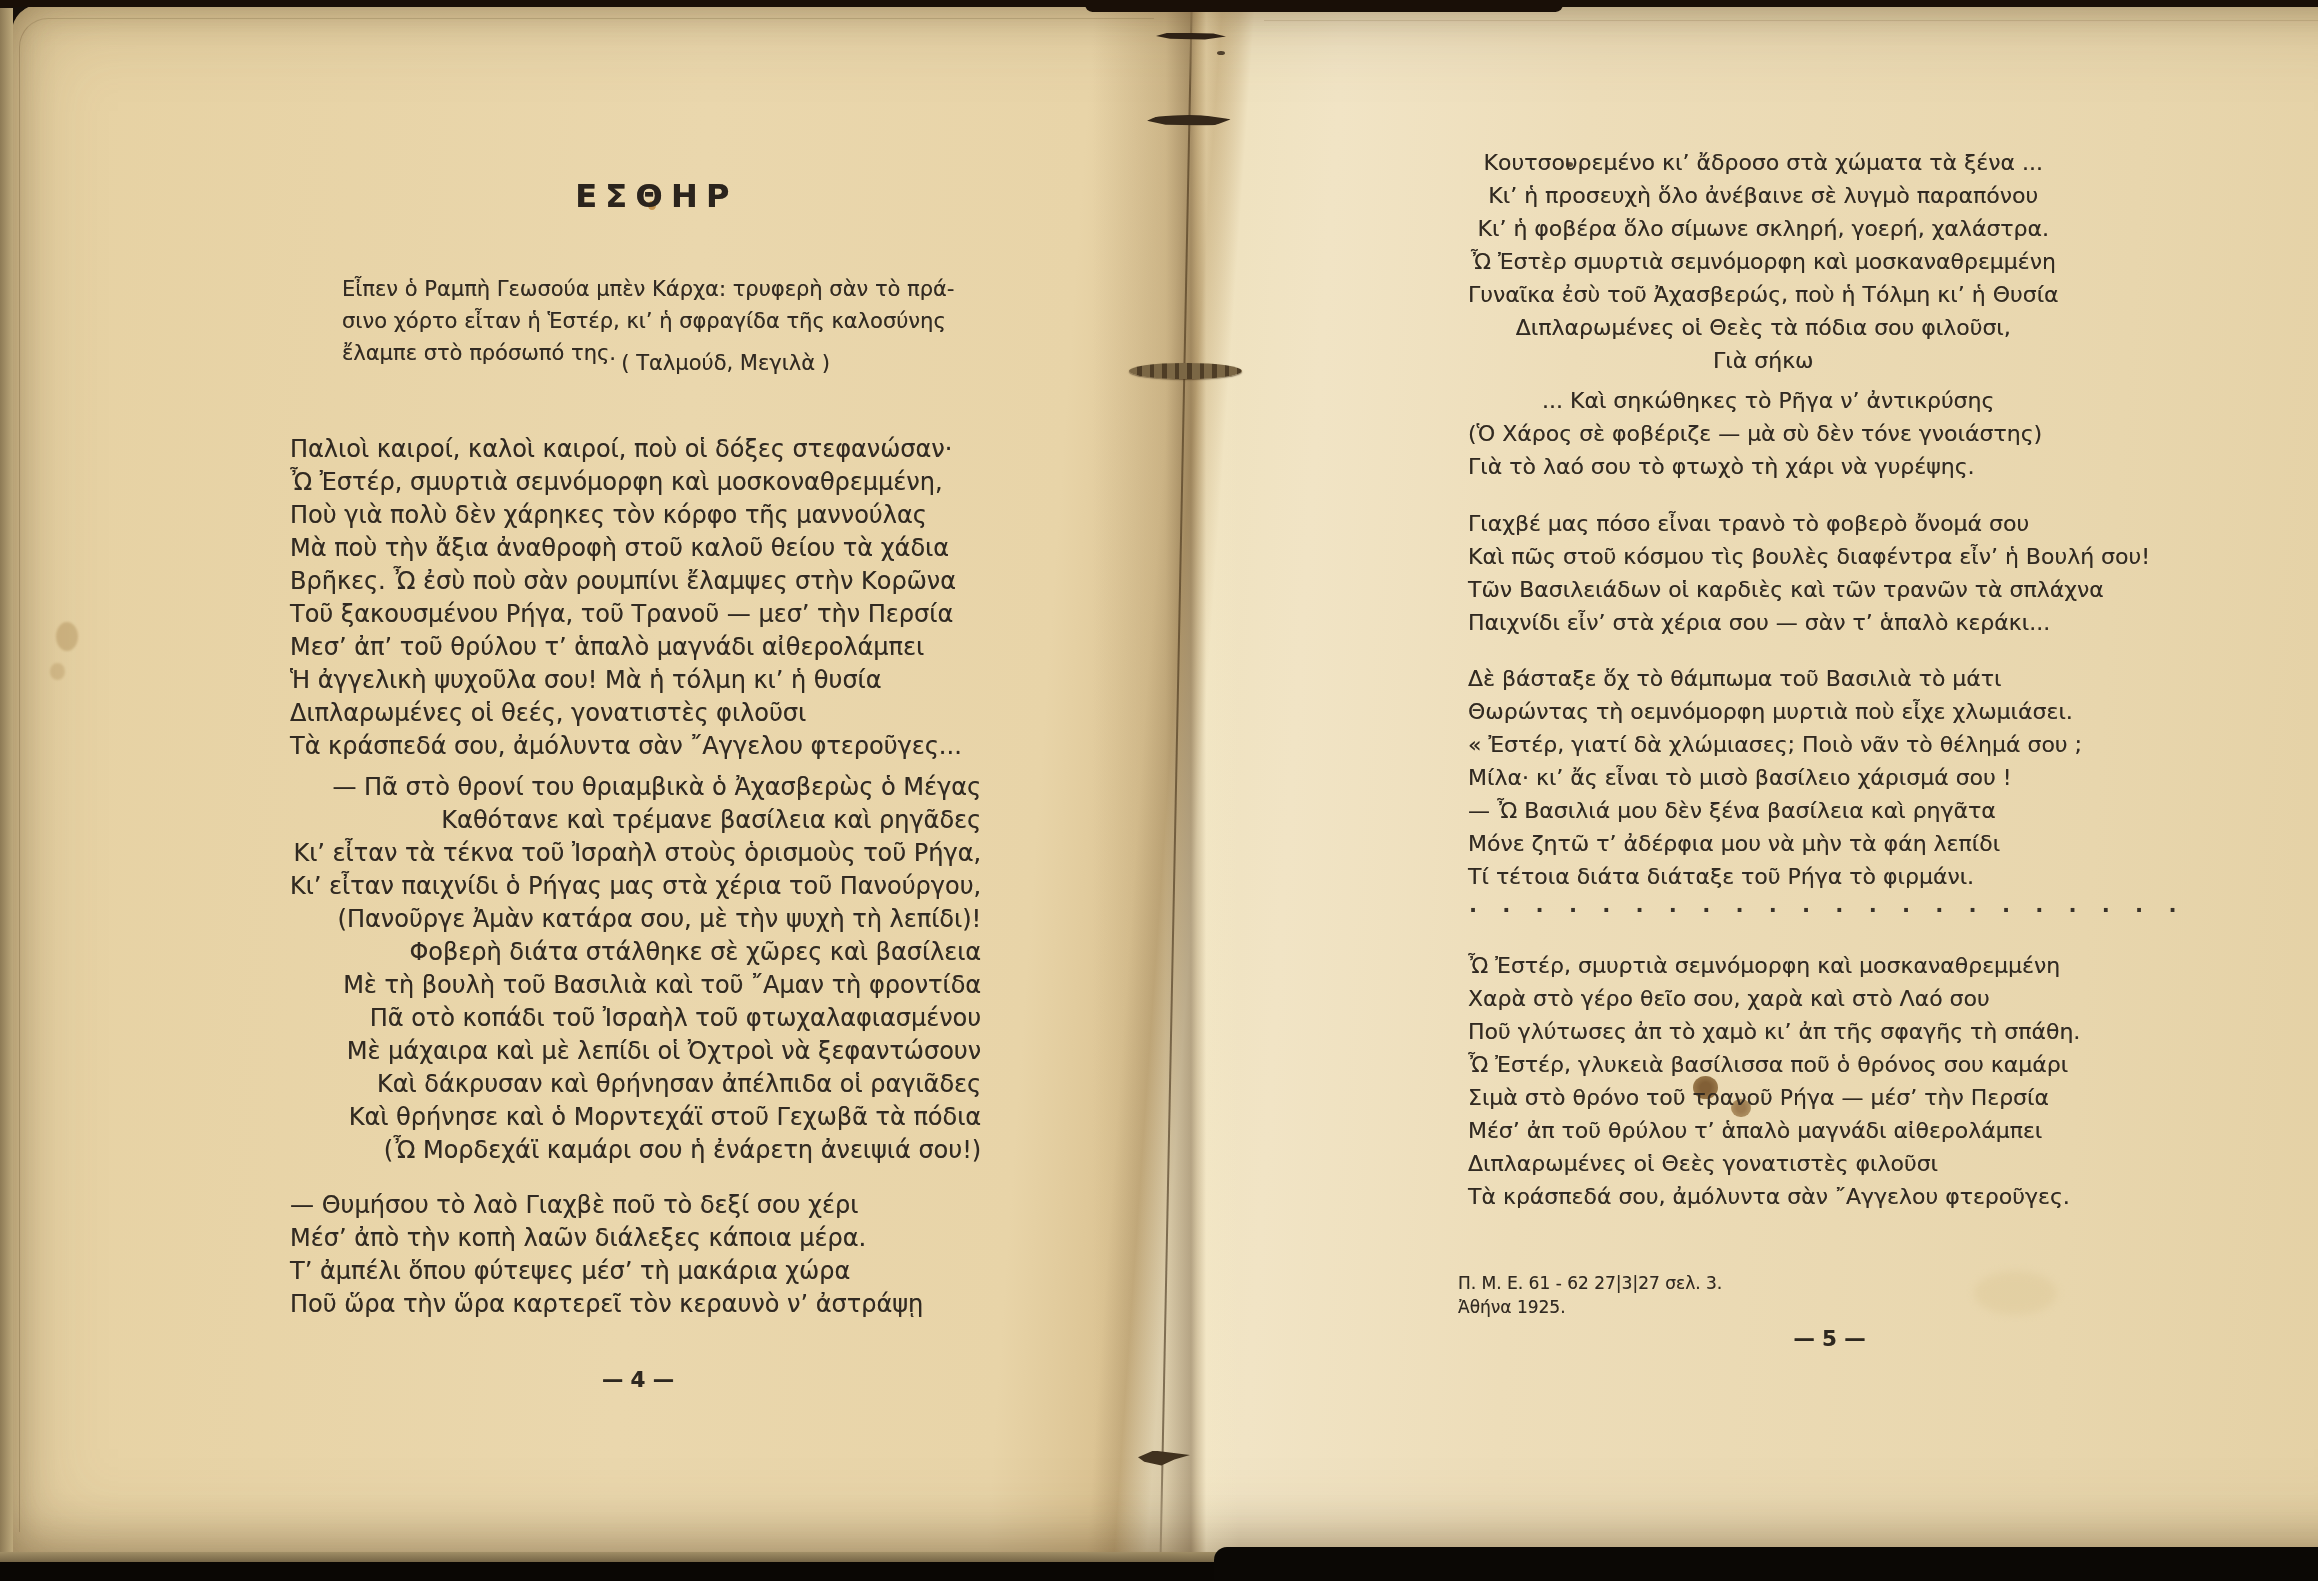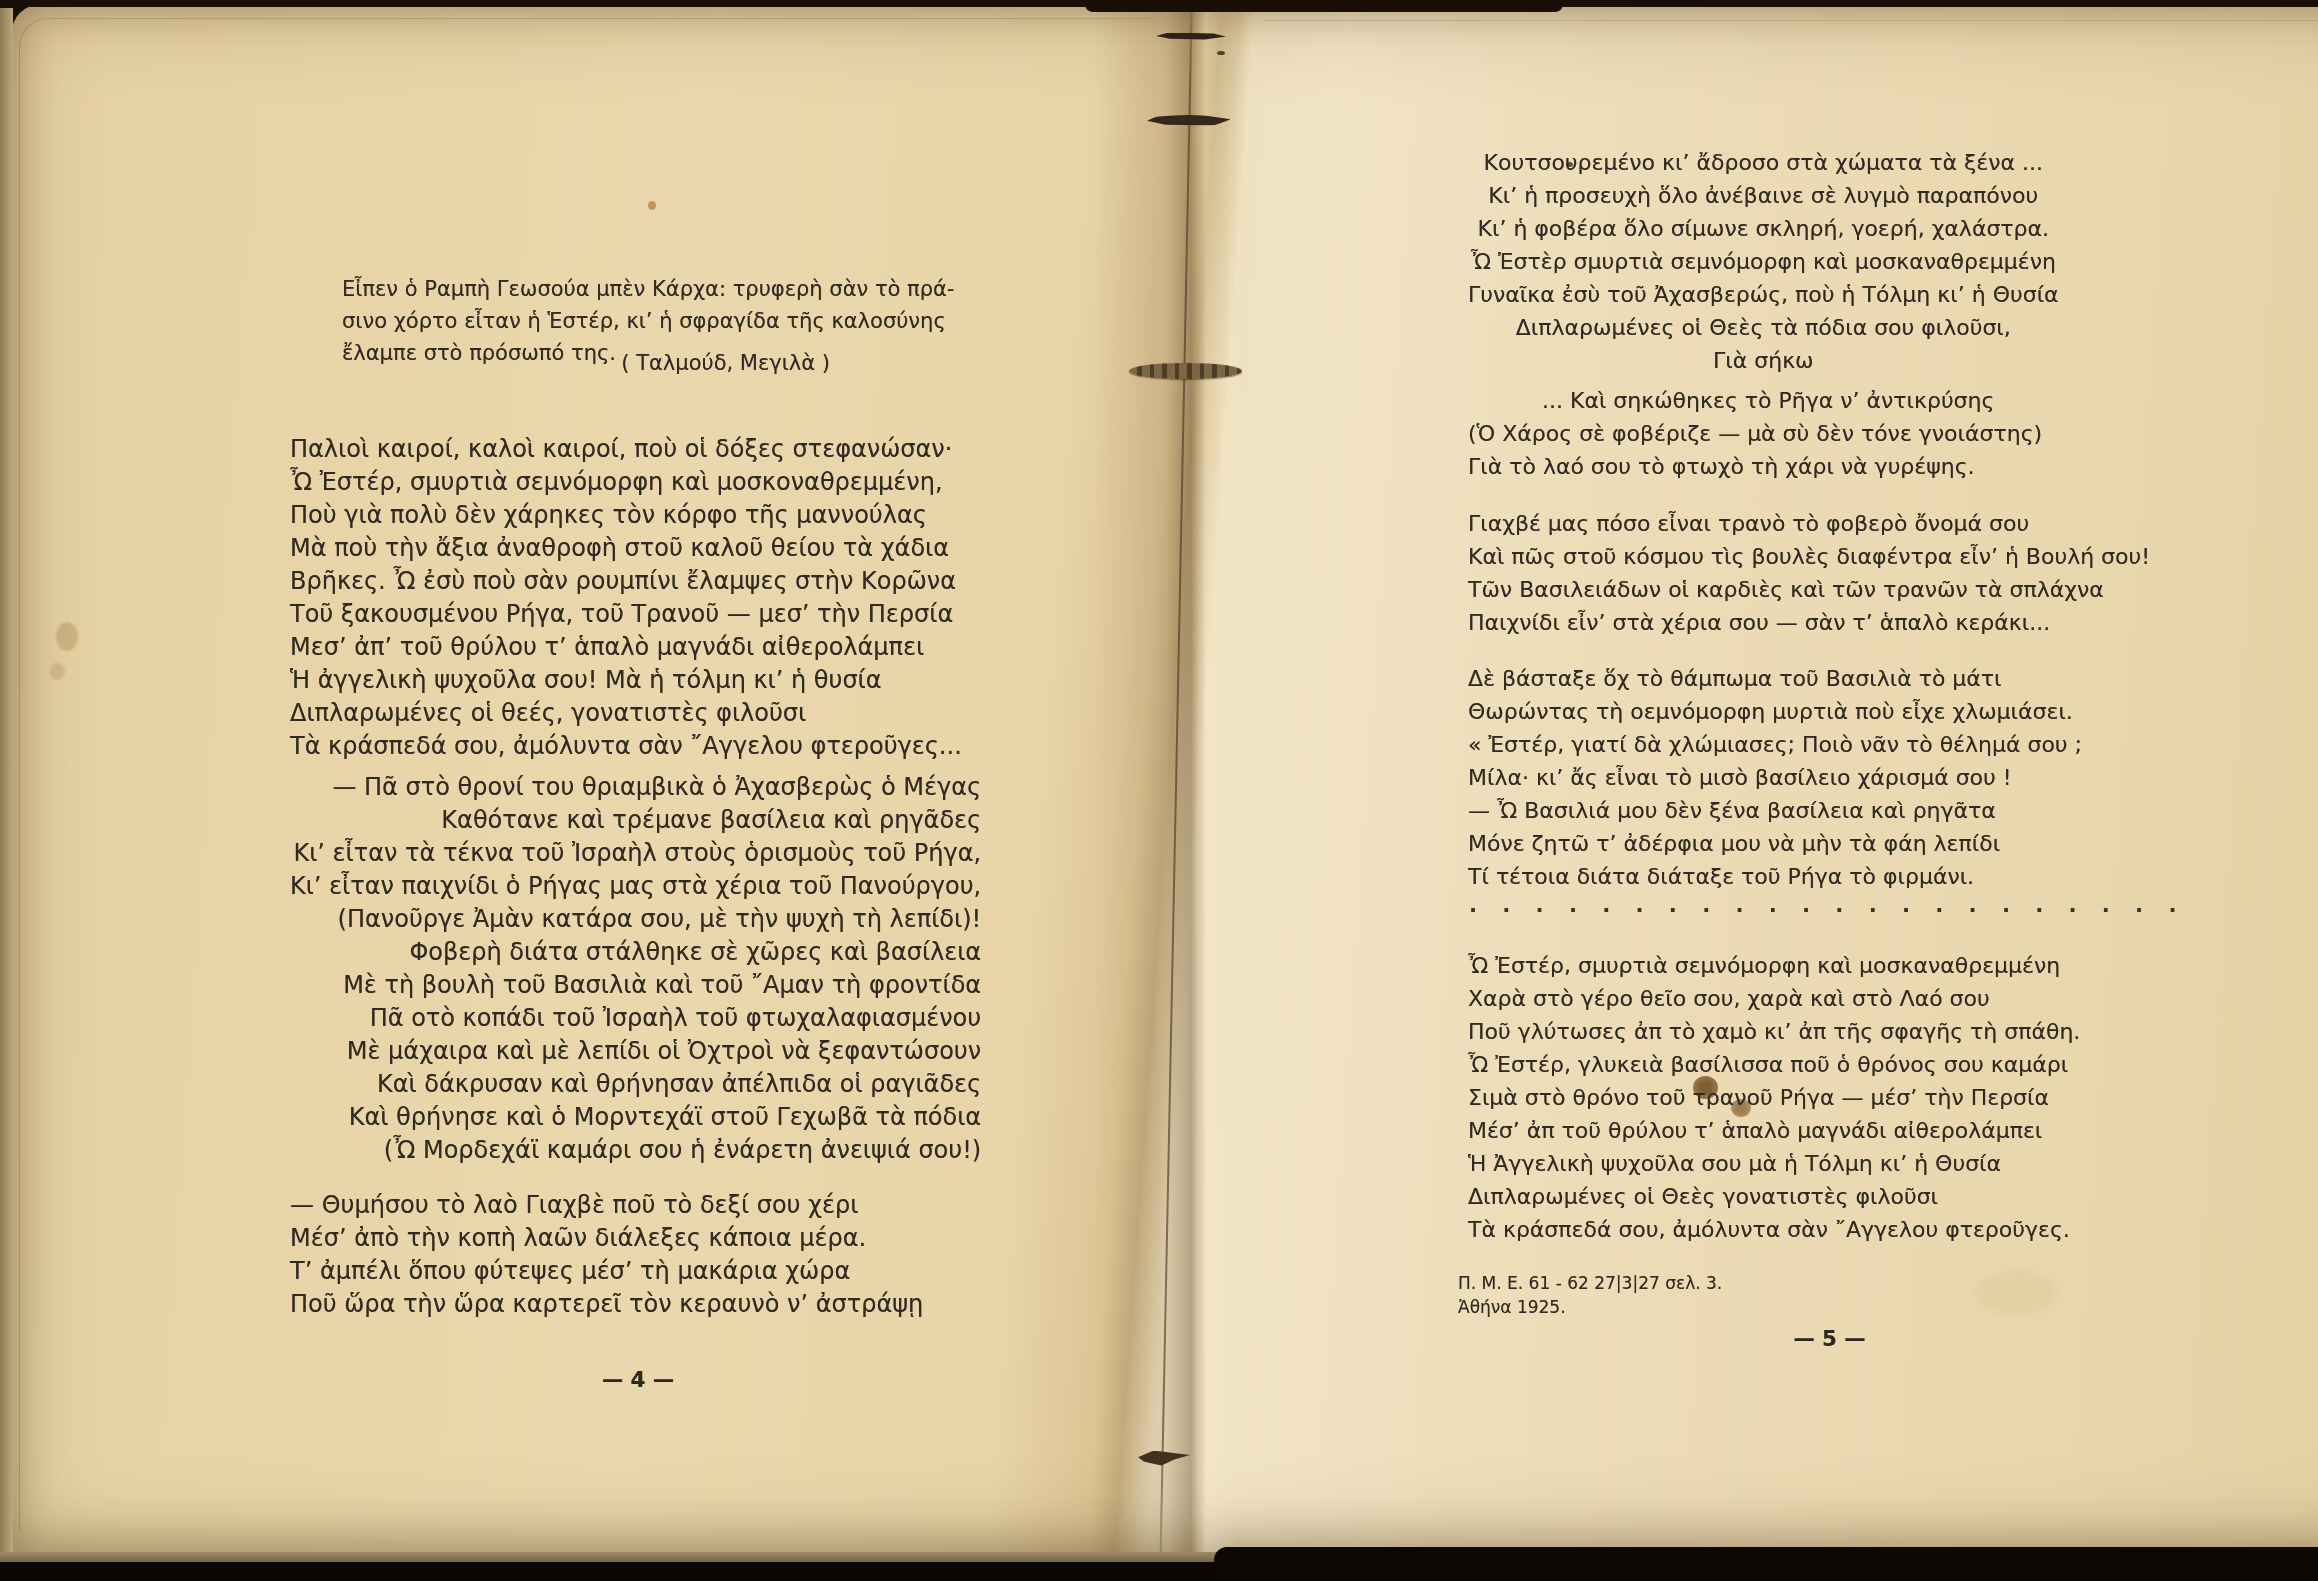--- a/index.html
+++ b/index.html
@@ -118,20 +118,21 @@
     <div class="stain stain-left-edge-1"></div>
     <div class="stain stain-left-edge-2"></div>
     <div class="stain stain-pair-1"></div>
     <div class="stain stain-pair-2"></div>
 
     <div class="stain stain-bottom-faint"></div>
     <div class="stain speck-1"></div>
     <div class="stain speck-2"></div>
 
     <section class="page page-left">
+      <h1 class="poem-title">ΕΣΘΗΡ</h1>
       <div class="epigraph">
           <div class="poem-line">Εἶπεν ὁ Ραμπὴ Γεωσούα μπὲν Κάρχα: τρυφερὴ σὰν τὸ πρά-</div>
           <div class="poem-line">σινο χόρτο εἶταν ἡ Ἑστέρ, κι’ ἡ σφραγίδα τῆς καλοσύνης</div>
           <div class="poem-line">ἔλαμπε στὸ πρόσωπό της.</div>
         </div>
       <div class="epigraph-source">( Ταλμούδ, Μεγιλὰ )</div>
       <div class="stanza stanza-l1">
           <div class="poem-line">Παλιοὶ καιροί, καλοὶ καιροί, ποὺ οἱ δόξες στεφανώσαν·</div>
           <div class="poem-line">Ὦ Ἐστέρ, σμυρτιὰ σεμνόμορφη καὶ μοσκοναθρεμμένη,</div>
           <div class="poem-line">Ποὺ γιὰ πολὺ δὲν χάρηκες τὸν κόρφο τῆς μαννούλας</div>
@@ -197,21 +198,20 @@
           <div class="poem-line">Τί τέτοια διάτα διάταξε τοῦ Ρήγα τὸ φιρμάνι.</div>
         </div>
       <div class="dots-separator">. . . . . . . . . . . . . . . . . . . . . .</div>
       <div class="stanza stanza-r5">
           <div class="poem-line">Ὦ Ἐστέρ, σμυρτιὰ σεμνόμορφη καὶ μοσκαναθρεμμένη</div>
           <div class="poem-line">Χαρὰ στὸ γέρο θεῖο σου, χαρὰ καὶ στὸ Λαό σου</div>
           <div class="poem-line">Ποῦ γλύτωσες ἀπ τὸ χαμὸ κι’ ἀπ τῆς σφαγῆς τὴ σπάθη.</div>
           <div class="poem-line">Ὦ Ἐστέρ, γλυκειὰ βασίλισσα ποῦ ὁ θρόνος σου καμάρι</div>
           <div class="poem-line">Σιμὰ στὸ θρόνο τοῦ τρανοῦ Ρήγα — μέσ’ τὴν Περσία</div>
           <div class="poem-line">Μέσ’ ἀπ τοῦ θρύλου τ’ ἁπαλὸ μαγνάδι αἰθερολάμπει</div>
-          <div class="poem-line">Ἡ Ἀγγελικὴ ψυχοῦλα σου μὰ ἡ Τόλμη κι’ ἡ Θυσία</div>
           <div class="poem-line">Διπλαρωμένες οἱ Θεὲς γονατιστὲς φιλοῦσι</div>
           <div class="poem-line">Τὰ κράσπεδά σου, ἀμόλυντα σὰν ῎Αγγελου φτεροῦγες.</div>
         </div>
       <div class="footnote">
           <div class="poem-line">Π. Μ. Ε. 61 - 62  27|3|27  σελ. 3.</div>
           <div class="poem-line">Ἀθήνα 1925.</div>
         </div>
       <div class="page-number page-number-right">— 5 —</div>
     </section>
   </div>

